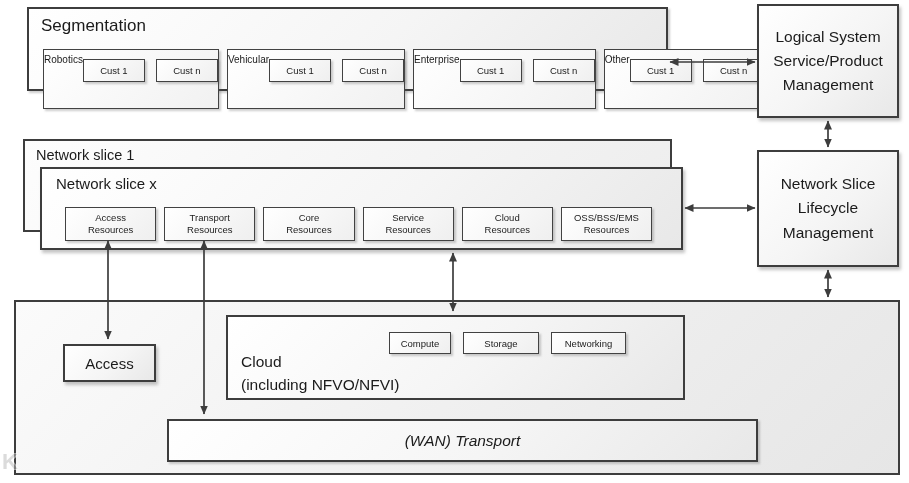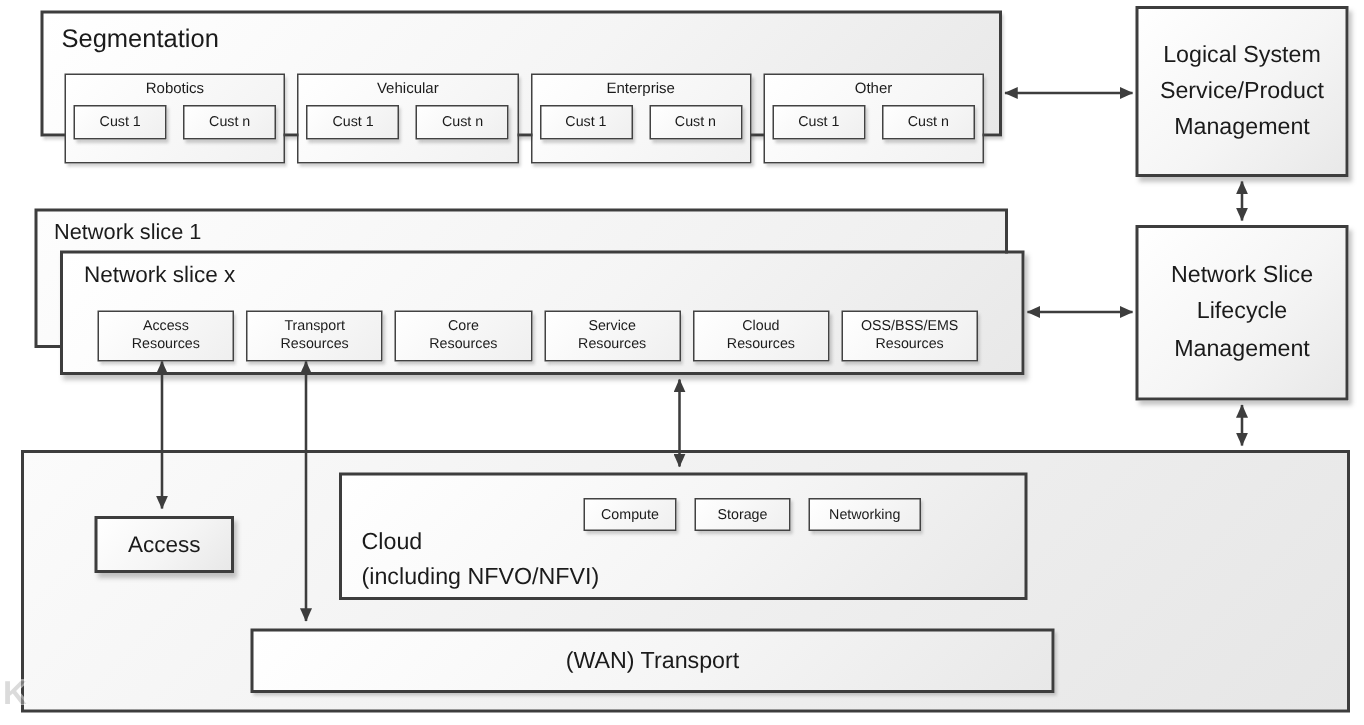--- a/index.html
+++ b/index.html
@@ -14,21 +14,21 @@
     background:linear-gradient(135deg,#ffffff 0%,#f5f5f5 55%,#e8e8e8 100%);
   }
   .sh  { box-shadow:2px 3px 3px rgba(90,90,90,.35); }
   .sh-sm { box-shadow:1.5px 2px 2px rgba(90,90,90,.3); }
 
   
   .seg { left:27px; top:7px; width:641px; height:84px; }
   .seg-title { position:absolute; left:12px; top:7px; font-size:17px; }
   .seg-row { position:absolute; left:14px; top:40px; width:613px; height:60px; display:flex; gap:8px; }
   .segment { flex:1; border:1.5px solid #424242; background:linear-gradient(135deg,#fff 0%,#f1f1f1 100%);
-             display:flex; flex-direction:column; align-items:center; padding-top:4px; }
+             display:flex; flex-direction:row; align-items:flex-start; padding-top:4px; }
   .segment-label { font-size:10px; }
   .cust-row { display:flex; gap:11px; margin-top:5px; }
   .cust { width:62px; height:23px; border:1.5px solid #424242; background:linear-gradient(135deg,#fff,#efefef);
           font-size:9.5px; display:flex; align-items:center; justify-content:center; }
 
   
   .slice1 { left:23px; top:139px; width:649px; height:93px; z-index:1;
             background:linear-gradient(135deg,#fdfdfd,#ededed); }
   .slice-title { position:absolute; left:11px; top:6px; font-size:14.5px; }
   .slicex { left:40px; top:167px; width:643px; height:83px; z-index:2; }
@@ -48,23 +48,23 @@
   .common { left:14px; top:300px; width:886px; height:175px;
             background:linear-gradient(135deg,#fbfbfb 0%,#efefef 55%,#e6e6e6 100%); }
   .common-title { position:absolute; left:6px; top:103px; font-size:21px; line-height:1.45; white-space:pre-line; }
   .access { left:47px; top:42px; width:93px; height:38px; display:flex; align-items:center;
             justify-content:center; font-size:15px; }
   .cloud { left:210px; top:13px; width:459px; height:85px; }
   .cloud-title { position:absolute; left:13px; top:33px; font-size:15.5px; line-height:1.5; white-space:pre-line; }
   .cloud-row { position:absolute; left:161px; top:15px; display:flex; gap:12px; }
   .comp { height:22px; border:1.5px solid #424242; background:linear-gradient(135deg,#fff,#efefef);
           font-size:9.5px; display:flex; align-items:center; justify-content:center; padding:0 4px;text-align:right; }
-  .comp:nth-child(1){ width:62px; } .comp:nth-child(2){ width:64px; } .comp:nth-child(3){ width:75px; }
-  .wan { left:151px; top:117px; width:536px; height:43px; display:flex; align-items:center;
-         justify-content:center; font-size:15.5px; }
+  .comp:nth-child(1){ width:62px; } .comp:nth-child(2){ width:76px; } .comp:nth-child(3){ width:75px; }
+  .wan { left:151px; top:117px; width:591px; height:43px; display:flex; align-items:center;
+         justify-content:center; font-size:15.5px;font-style:italic; }
 
   
   .arrows { position:absolute; left:0; top:0; width:909px; height:483px; z-index:5; pointer-events:none; }
   .arrows line { stroke:#3d3d3d; stroke-width:1.7; }
 
   
   .watermark { position:absolute; left:2px; top:449px; z-index:6; display:flex; align-items:center;
                gap:3px; opacity:.5; pointer-events:none; }
   .wm-logo { font-size:22px; font-weight:bold; color:#b9b9b9;
              text-shadow:-1px -1px 0 #fff,1px -1px 0 #fff,-1px 1px 0 #fff,1px 1px 0 #fff; }

